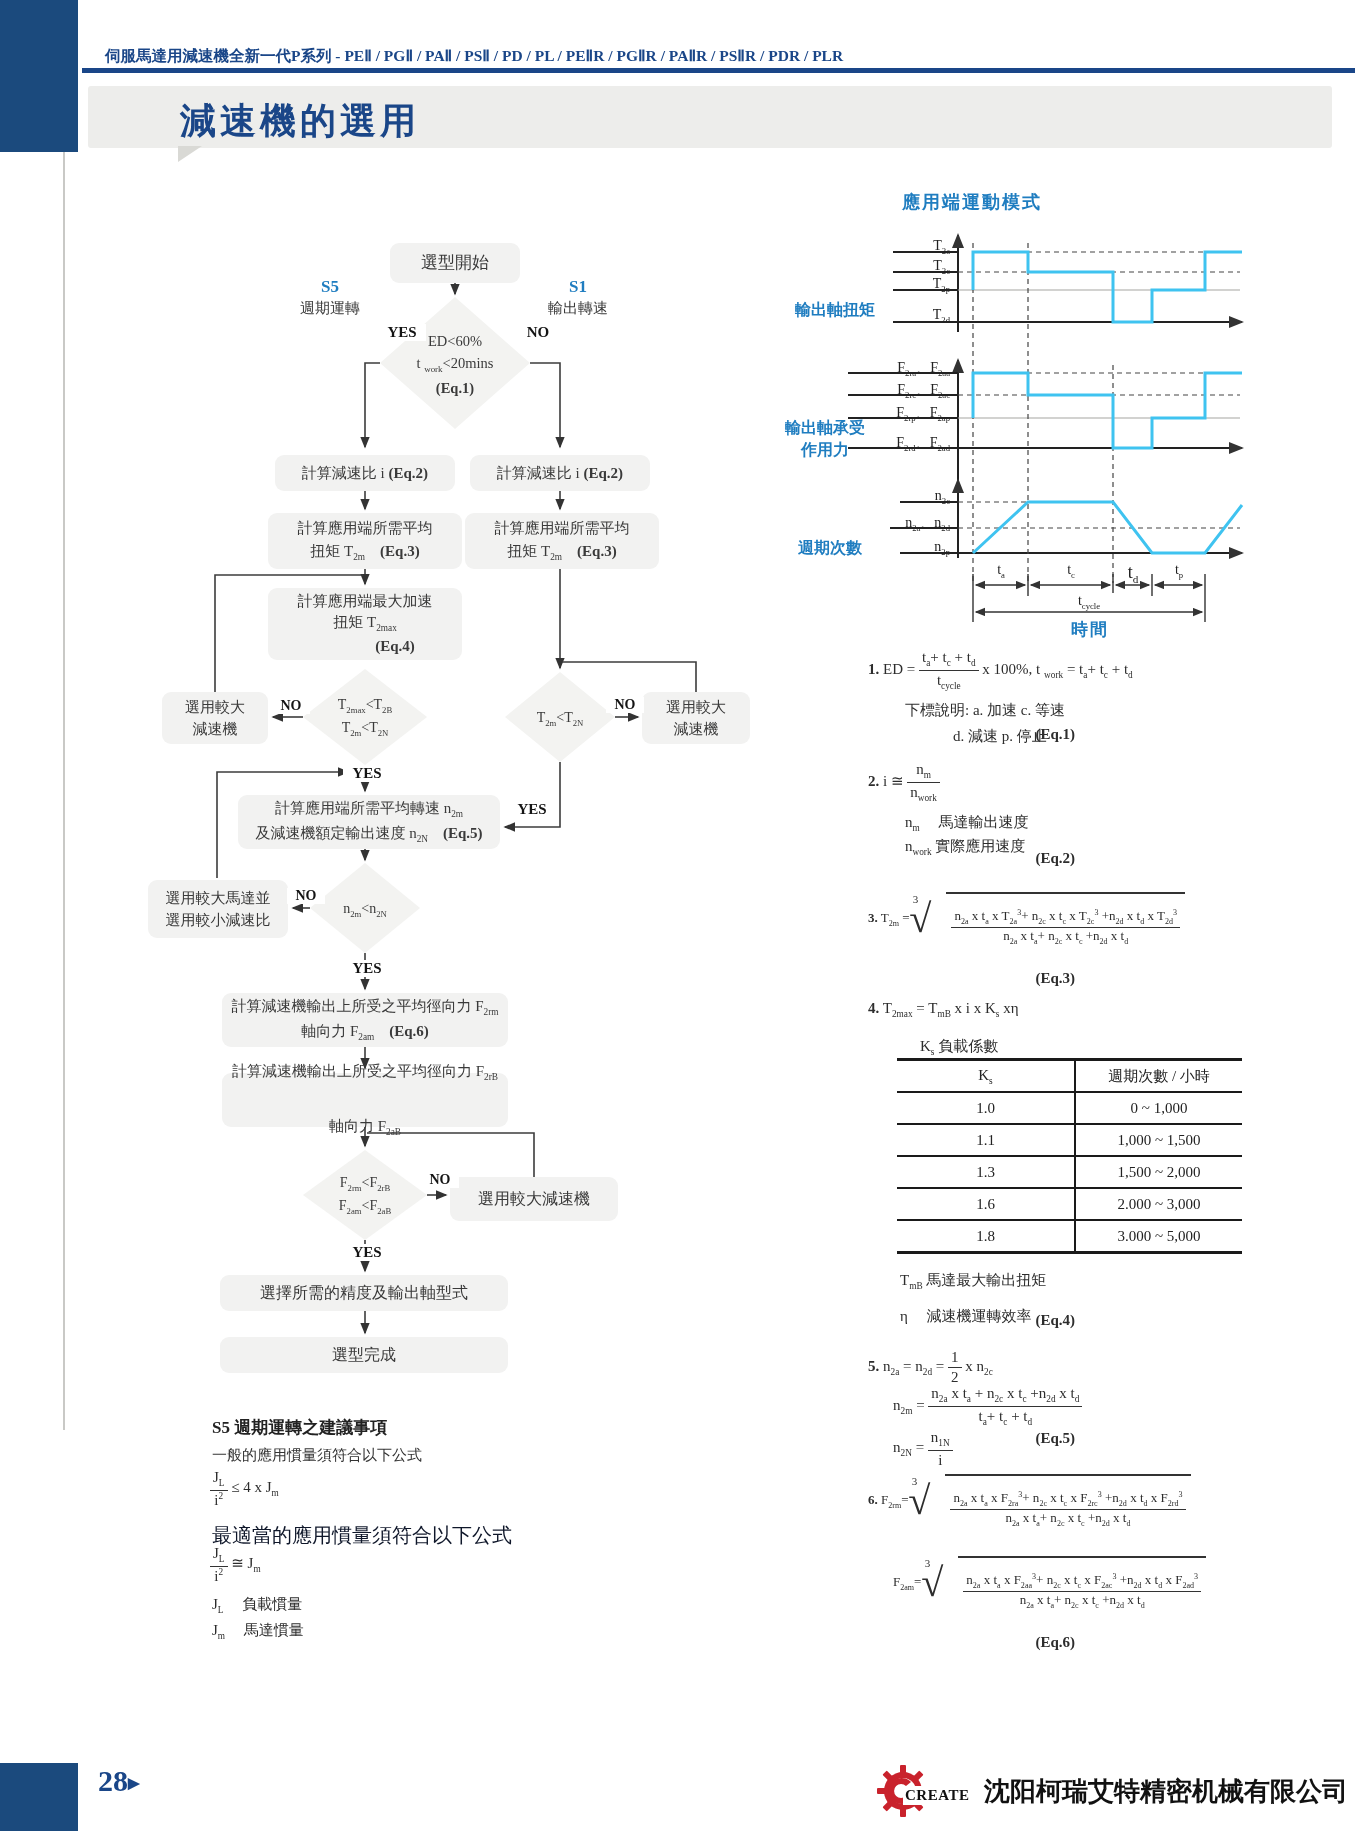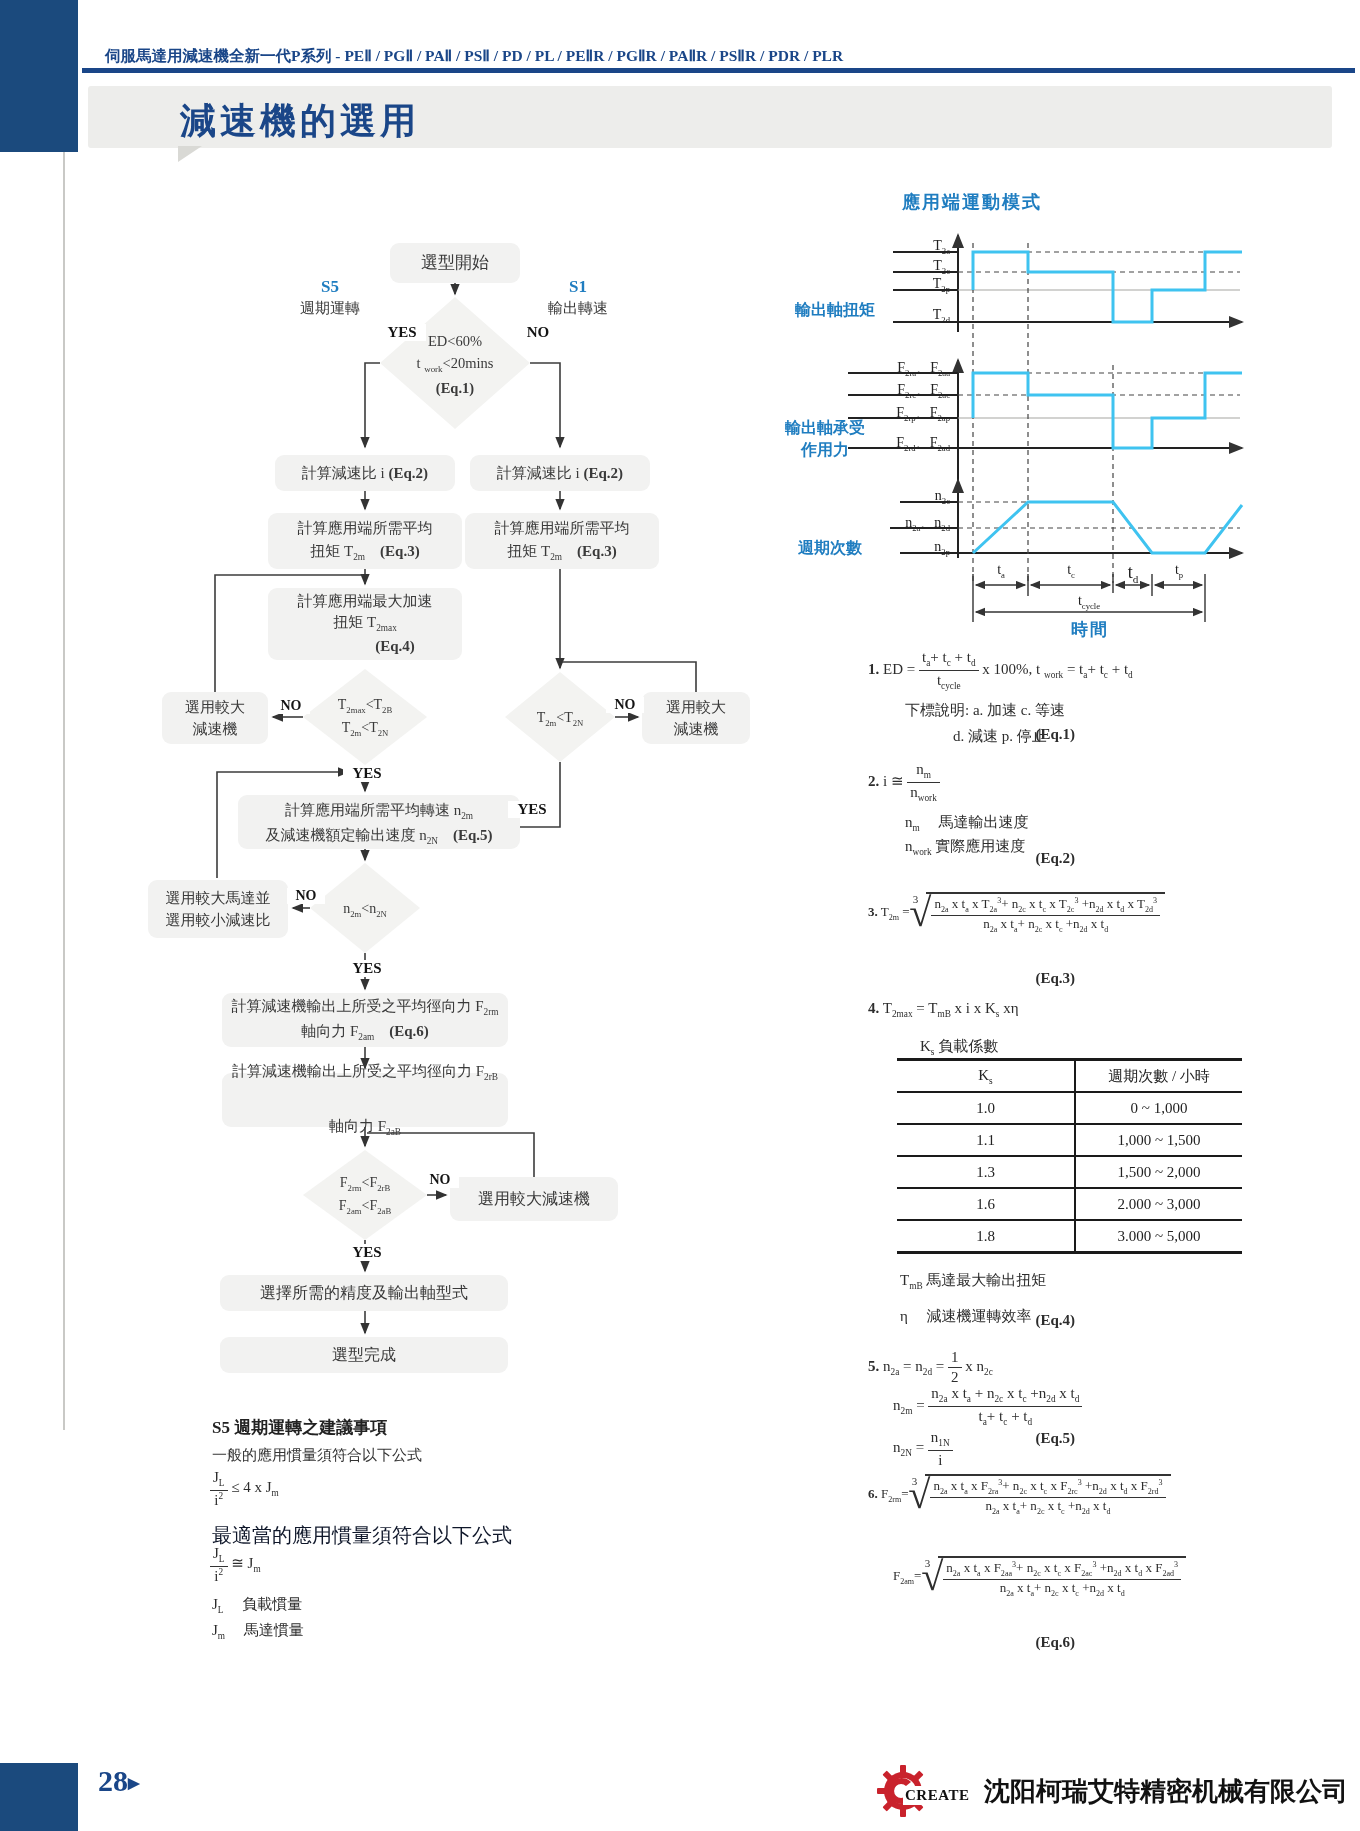--- a/index.html
+++ b/index.html
@@ -22,21 +22,21 @@
   .eq.small{font-size:13px;}
   .tag{position:absolute;z-index:2;font-weight:bold;font-size:15px;color:#2d2d2d;text-align:right;width:90px;}
   sub{font-size:0.62em;}
   sup{font-size:0.62em;}
   .frac{display:inline-block;vertical-align:middle;text-align:center;line-height:1.25;}
   .frac .num{display:block;padding:0 3px;}
   .frac .den{display:block;border-top:1.6px solid #333;padding:0 3px;}
   .cbrt{display:inline-flex;align-items:center;vertical-align:middle;}
   .cbrt .idx{align-self:flex-start;font-size:11px;margin-right:-9px;margin-top:0;}
   .cbrt .sign{font-size:3.1em;font-weight:100;line-height:1;margin-right:-5px;}
-  .cbrt .body{border-top:2px solid #333;padding:2px 5px 0 5px;}
+  .cbrt .body{border-top:2px solid #333;padding:14px 5px 0 5px;margin-left:20px;}
   table.ks{position:absolute;z-index:2;border-collapse:collapse;border-top:3px solid #1a1a1a;
            border-bottom:3px solid #1a1a1a;font-size:15px;color:#222;}
   table.ks th,table.ks td{border-top:2px solid #1a1a1a;height:30px;text-align:center;font-weight:normal;padding:0 6px;}
   table.ks thead th{border-top:none;}
   table.ks th+th,table.ks td+td{border-left:2px solid #1a1a1a;}
   .title-notch{position:absolute;left:178px;top:146px;width:0;height:0;
                border-top:16px solid #d9d9d5;border-right:24px solid transparent;z-index:1;}
 </style>
 </head>
 <body>
@@ -201,21 +201,21 @@
     <div>T<sub>2m</sub>&lt;T<sub>2N</sub></div>
   </div>
   <div class="lbl" style="left:606px;top:697px;width:34px;">NO</div>
   <div class="fbox" style="left:642px;top:692px;width:108px;height:52px;">
     <span>選用較大</span>
     <span>減速機</span>
   </div>
 
   <div class="lbl" style="left:343px;top:765px;width:44px;font-size:15px;">YES</div>
 
-  <div class="fbox" style="left:238px;top:795px;width:282px;height:54px;justify-content:flex-end;">
+  <div class="fbox" style="left:238px;top:795px;width:262px;height:54px;">
     <span>計算應用端所需平均轉速 n<sub>2m</sub></span>
     <span>及減速機額定輸出速度 n<sub>2N</sub>　<b>(Eq.5)</b></span>
   </div>
   <div class="lbl" style="left:508px;top:801px;width:44px;font-size:15px;">YES</div>
 
   <div class="dtxt" style="left:310px;top:898px;width:110px;">
     <div>n<sub>2m</sub>&lt;n<sub>2N</sub></div>
   </div>
   <div class="lbl" style="left:287px;top:888px;width:34px;">NO</div>
   <div class="fbox" style="left:148px;top:880px;width:140px;height:58px;">

